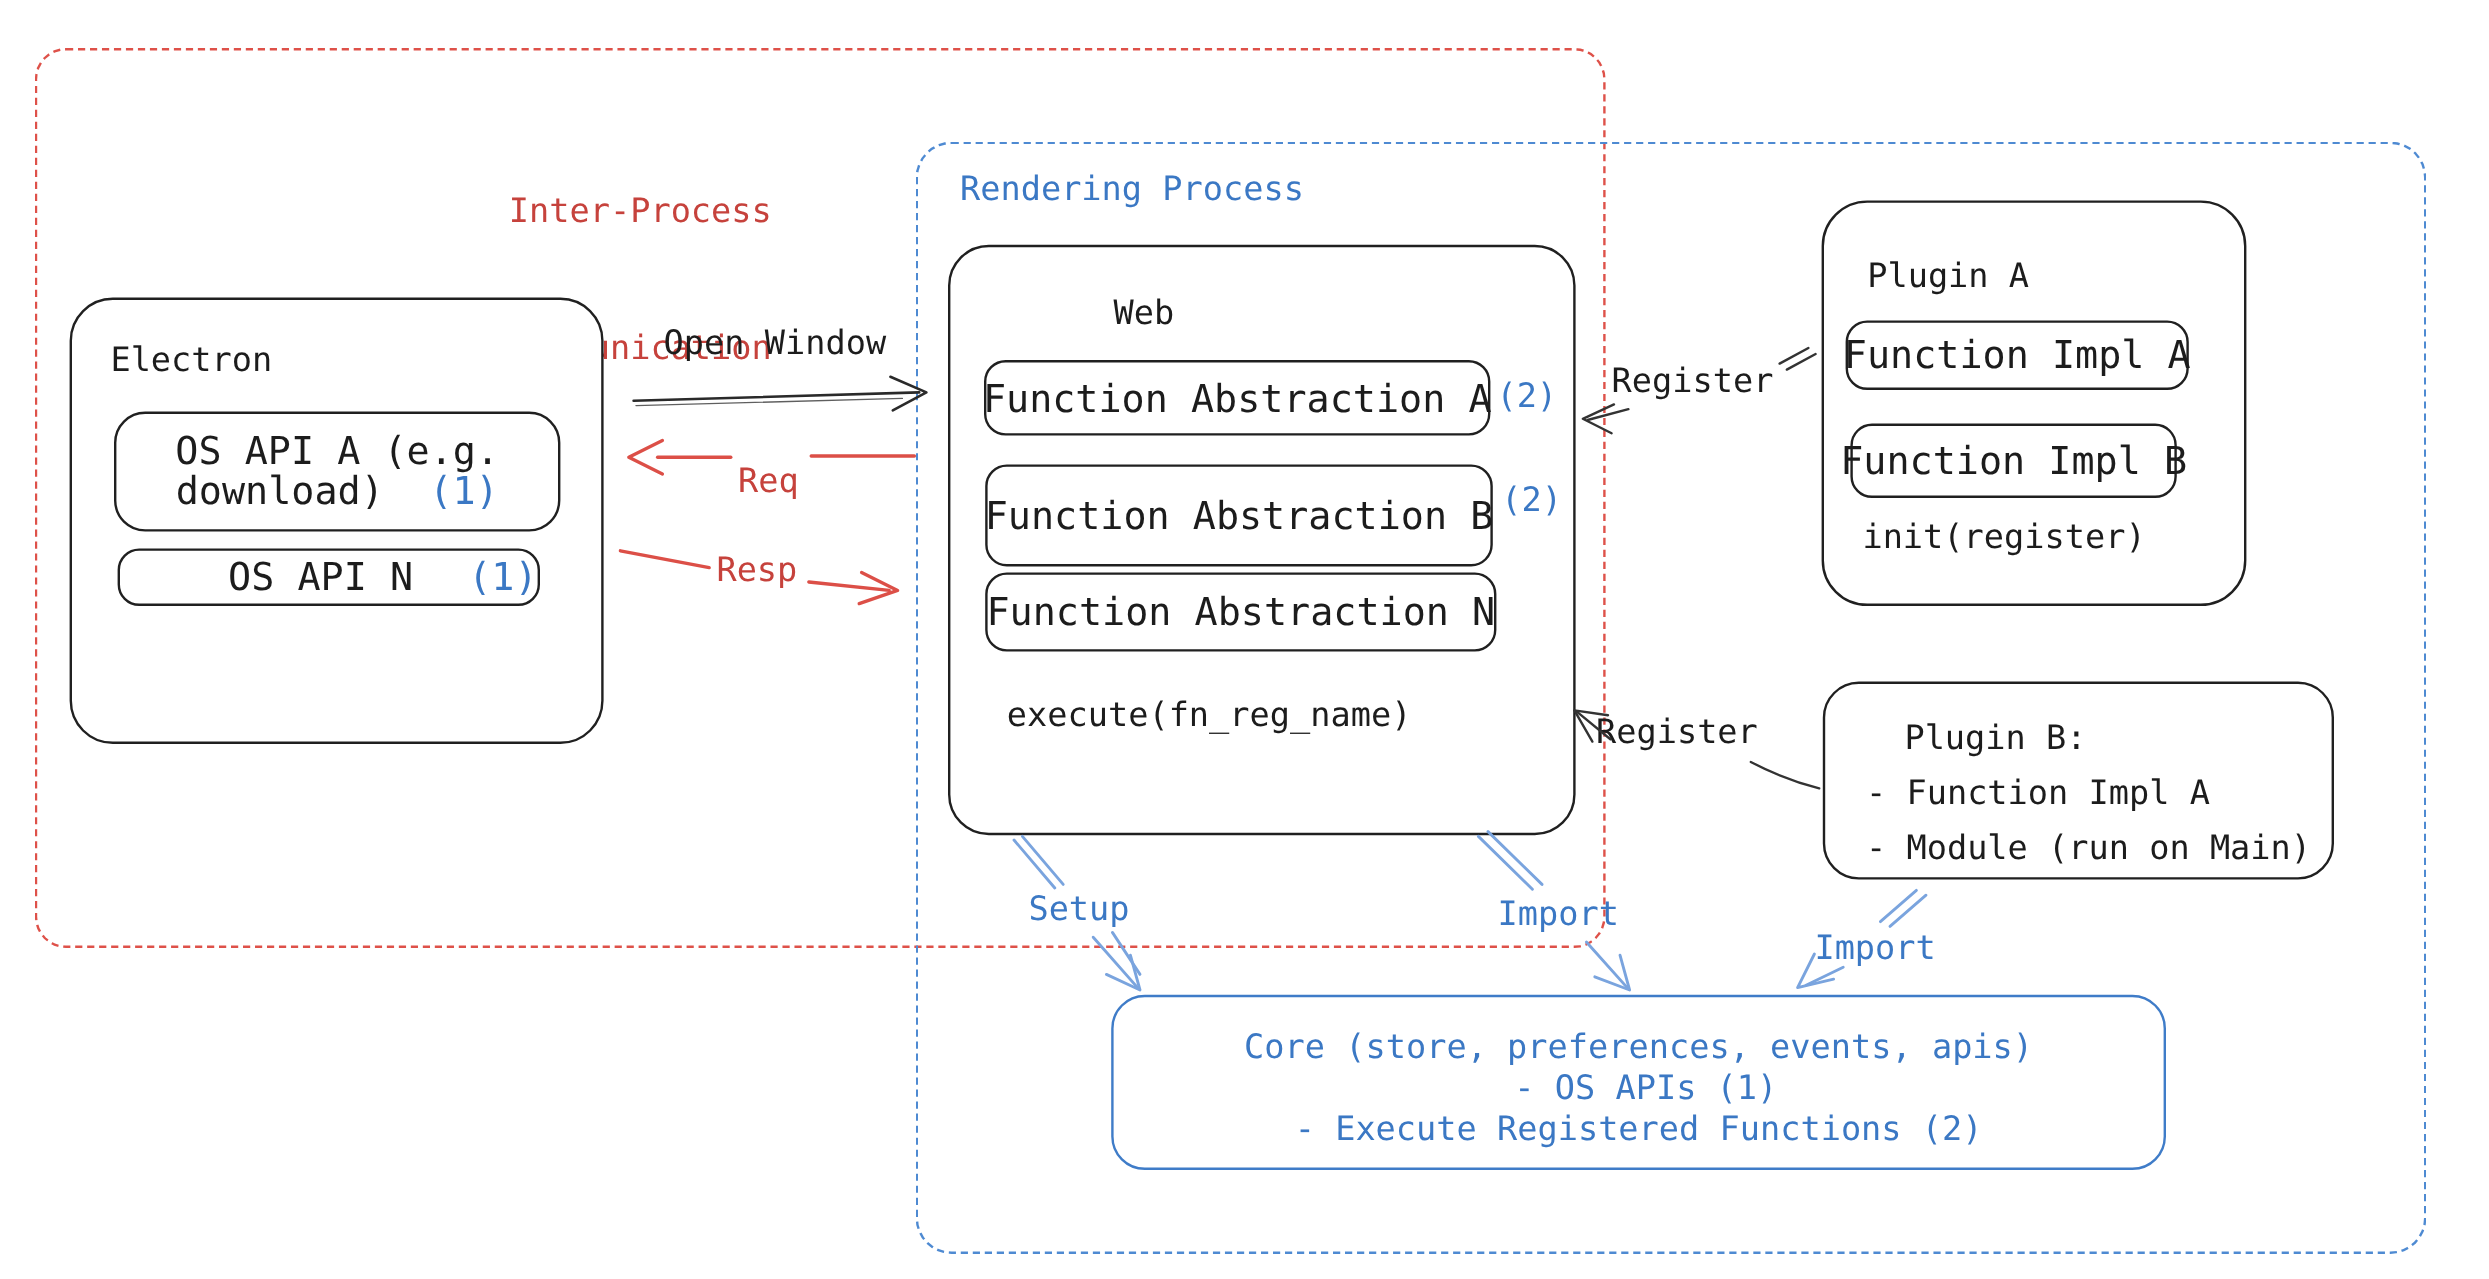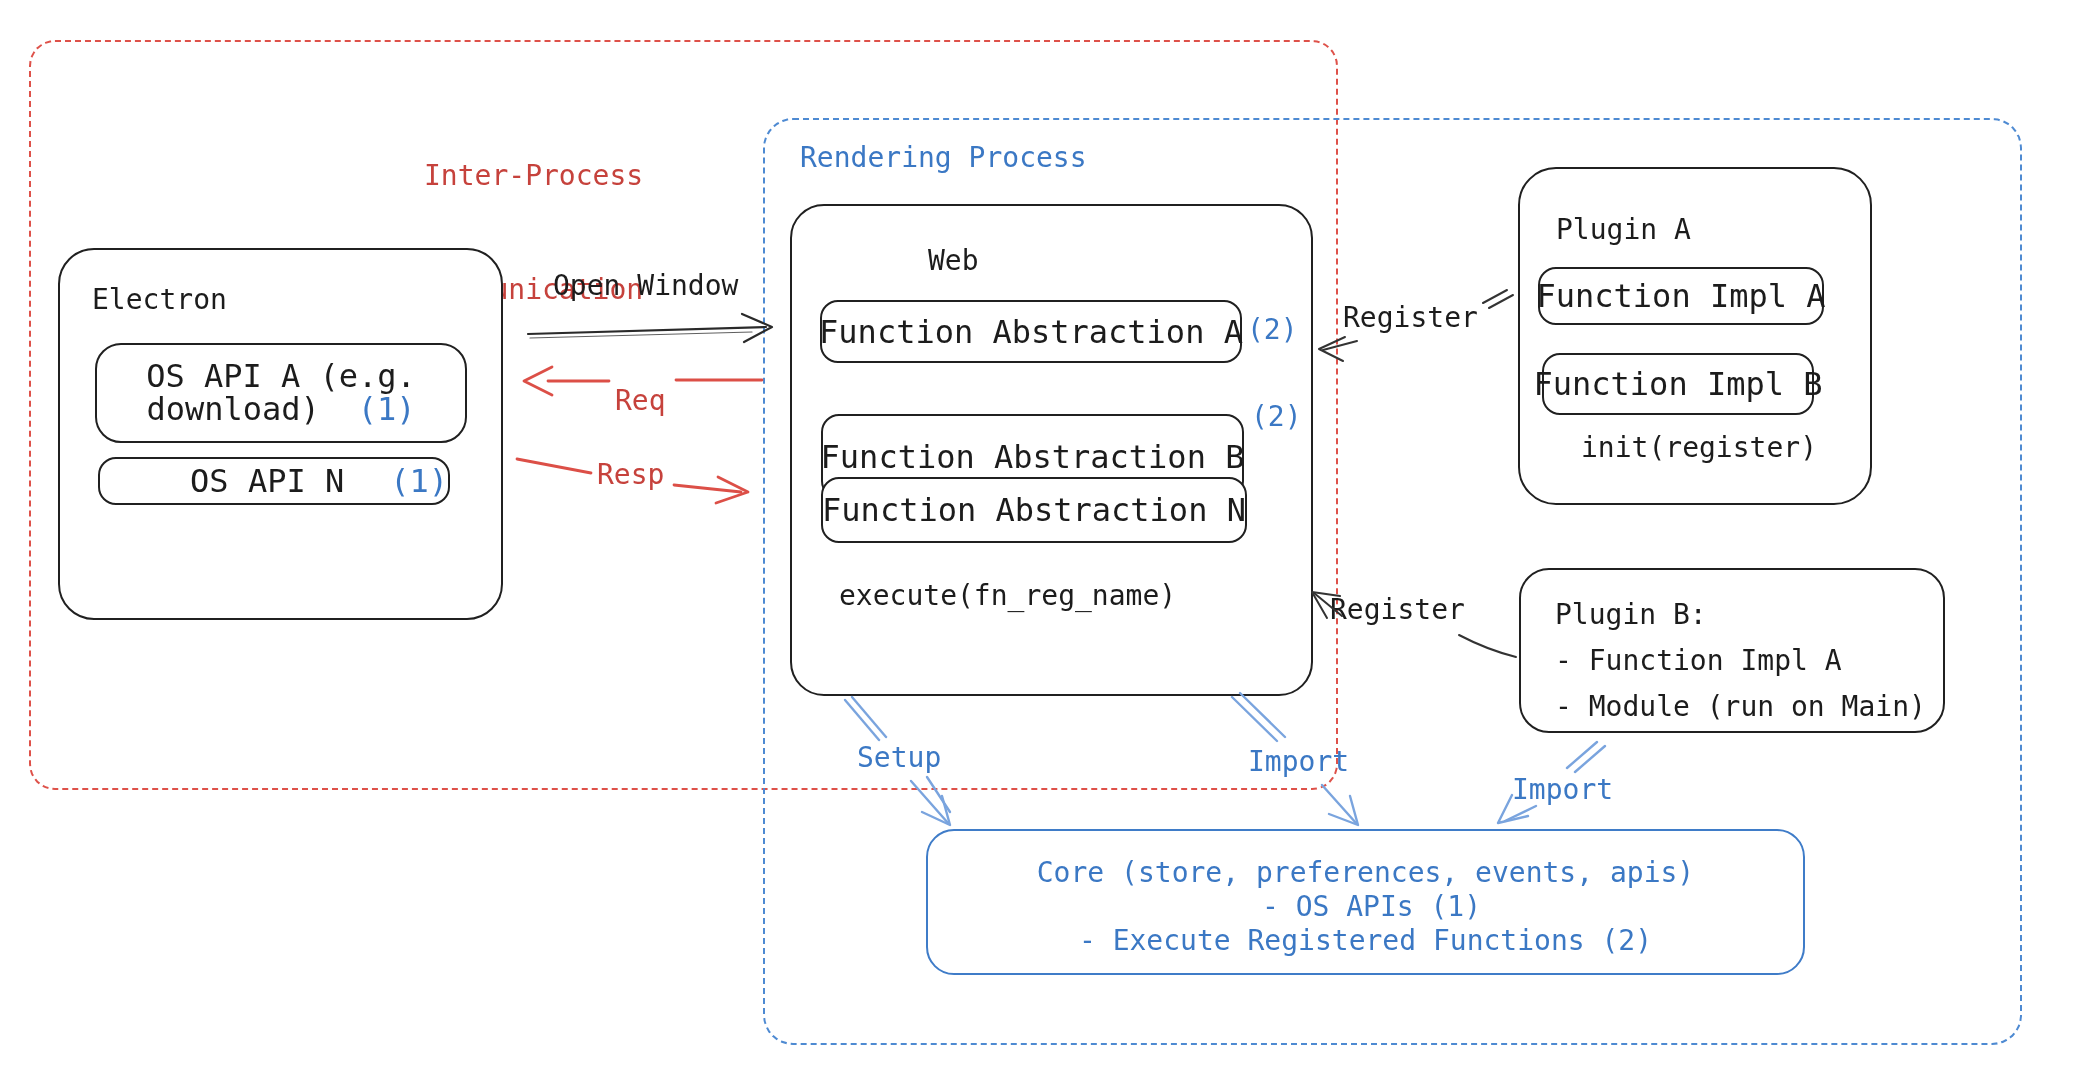--- a/index.html
+++ b/index.html
@@ -56,43 +56,43 @@
   </div>
 
   <div class="box" style="left:790px;top:204px;width:523px;height:492px;border-radius:34px;"></div>
   <div class="t" style="left:928px;top:244px;">Web</div>
 
   <div class="box flexc" style="left:820px;top:300px;width:422px;height:63px;border-radius:18px;">
     <span>Function Abstraction A</span>
   </div>
   <div class="t blue" style="left:1247px;top:313px;">(2)</div>
 
-  <div class="box flexc" style="left:821px;top:387px;width:423px;height:85px;border-radius:18px;margin-top:27px;">
+  <div class="box flexc" style="left:821px;top:387px;width:423px;height:85px;border-radius:18px;">
     <span>Function Abstraction B</span>
   </div>
   <div class="t blue" style="left:1251px;top:400px;">(2)</div>
 
   <div class="box flexc" style="left:821px;top:477px;width:426px;height:66px;border-radius:18px;">
     <span>Function Abstraction N</span>
   </div>
 
   <div class="t" style="left:839px;top:579px;">execute(fn_reg_name)</div>
 
   <div class="box" style="left:1518px;top:167px;width:354px;height:338px;border-radius:38px;"></div>
   <div class="t" style="left:1556px;top:213px;">Plugin A</div>
   <div class="box flexc" style="left:1538px;top:267px;width:286px;height:58px;border-radius:18px;">
     <span>Function Impl A</span>
   </div>
   <div class="box flexc" style="left:1542px;top:353px;width:272px;height:62px;border-radius:18px;">
     <span>Function Impl B</span>
   </div>
-  <div class="t" style="left:1552px;top:431px;margin-left:29px;">init(register)</div>
+  <div class="t" style="left:1552px;top:431px;">init(register)</div>
 
   <div class="box" style="left:1519px;top:568px;width:426px;height:165px;border-radius:30px;padding:22px 0 0 34px;">
-    <div class="t" style="position:static;line-height:46px;">Plugin B:</div>
+    <div class="t" style="position:static;line-height:46px;margin-left:32px;">Plugin B:</div>
     <div class="t" style="position:static;line-height:46px;">- Function Impl A</div>
     <div class="t" style="position:static;line-height:46px;">- Module (run on Main)</div>
   </div>
 
   <div class="box" style="left:926px;top:829px;width:879px;height:146px;border-radius:28px;border-color:var(--core-border);padding-top:25px;">
     <div class="t blue" style="position:static;text-align:center;">Core (store, preferences, events, apis)</div>
     <div class="t blue" style="position:static;text-align:center;padding-left:12px;">- OS APIs (1)</div>
     <div class="t blue" style="position:static;text-align:center;">- Execute Registered Functions (2)</div>
   </div>
 

